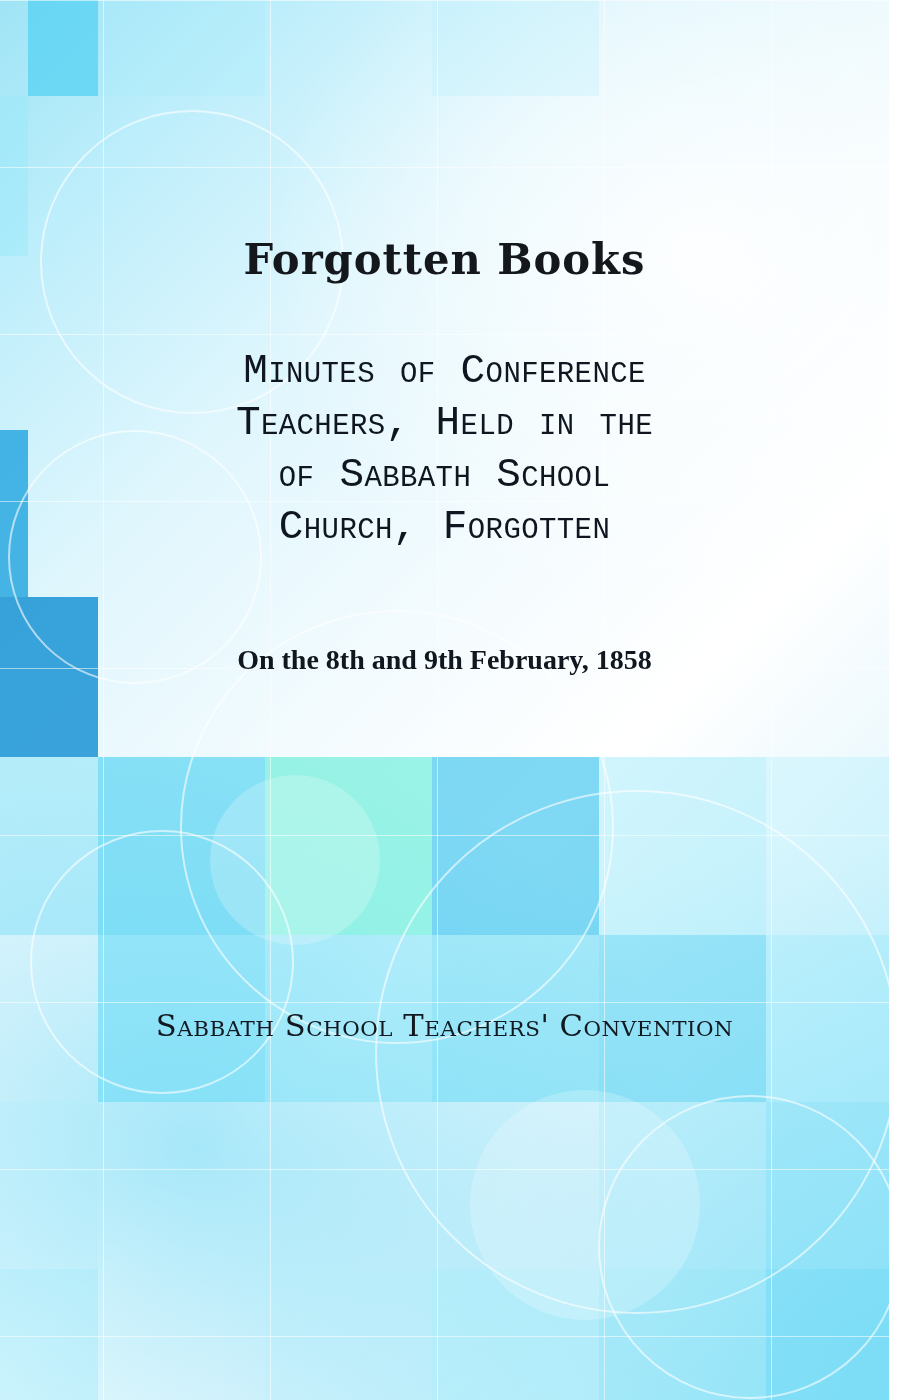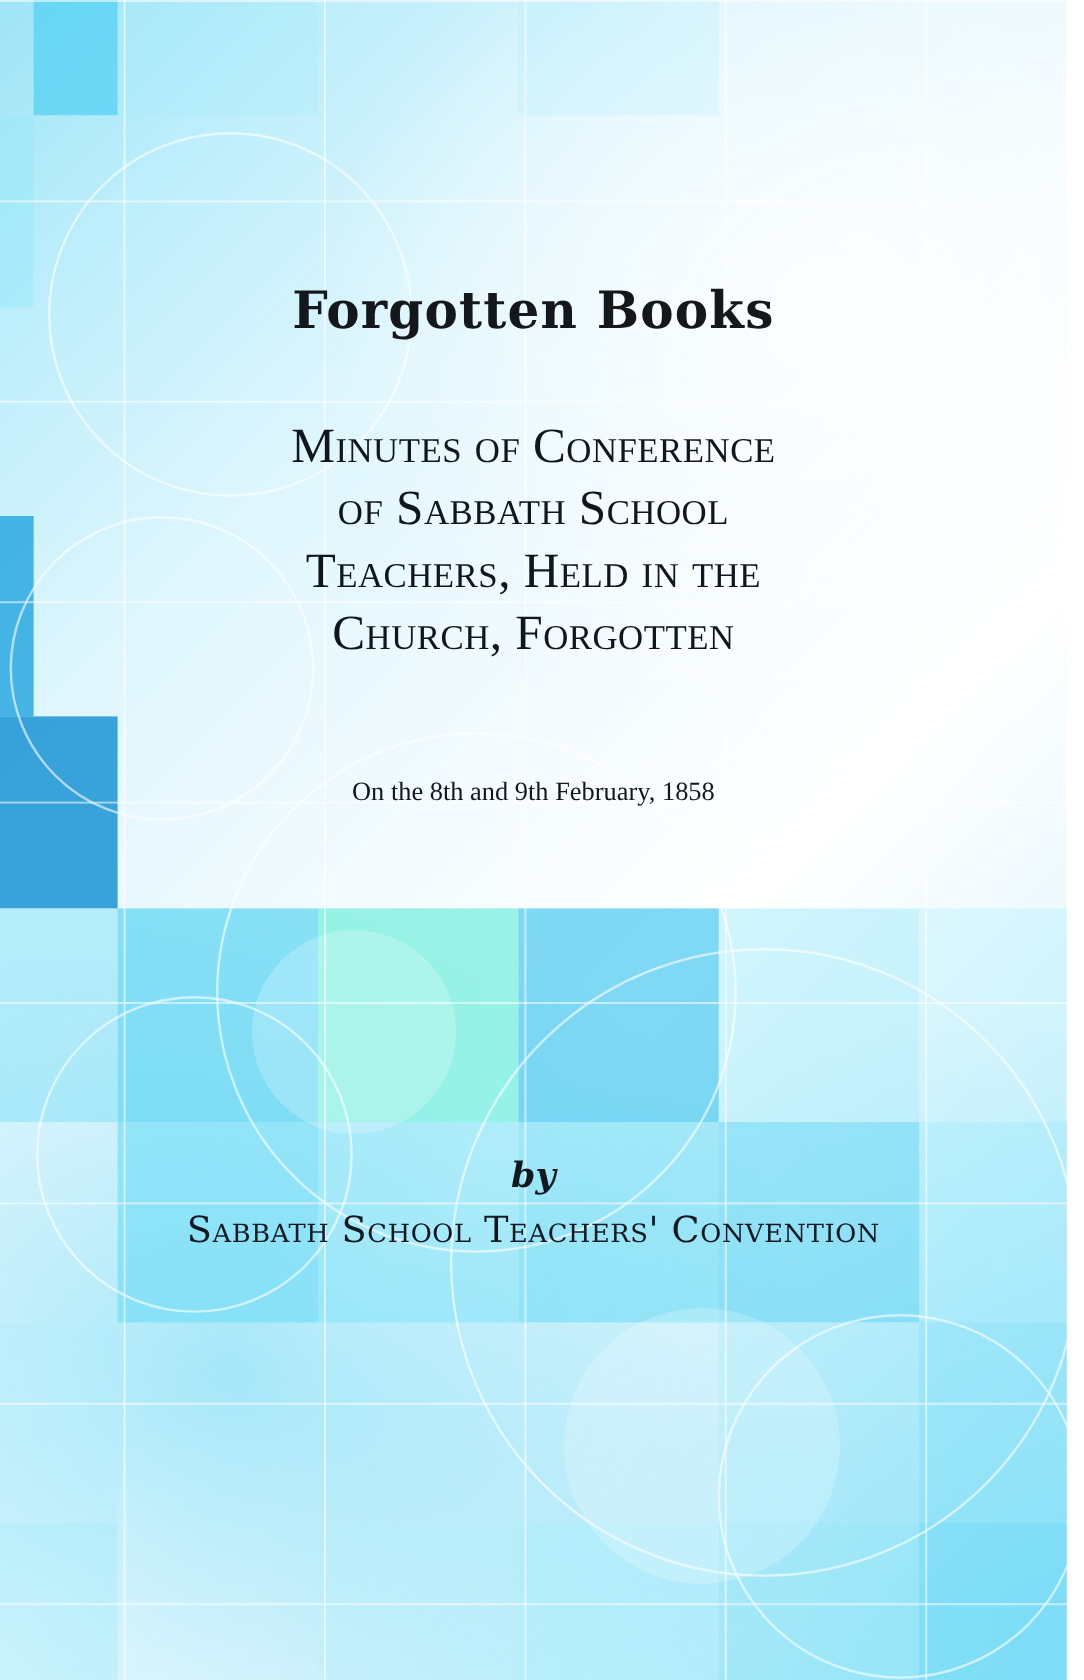--- a/index.html
+++ b/index.html
@@ -97,38 +97,38 @@
     display: inline-block;
     width: 16px;
   }
 
   #title {
     position: absolute;
     top: 345px;
     left: 72px;
     right: 72px;
     color: #0f1620;
-    font-family: Liberation Serif, serif;
+    font-family: Liberation Mono, monospace;
     font-size: 41px;
     line-height: 52px;
     letter-spacing: 0.4px;
     font-variant: small-caps;
     text-transform: none;
   }
 
   #subtitle {
     position: absolute;
     top: 640px;
     left: 72px;
     right: 72px;
     color: #10171f;
     font-family: "Liberation Serif", serif;
-    font-size: 22px;
+    font-size: 28px;
     line-height: 40px;
-    font-weight: 400;
+    font-weight: 700;
   }
 
   #byword {
     position: absolute;
     top: 962px;
     left: 0;
     right: 0;
     color: #111820;
     font-family: "DejaVu Serif", "Liberation Serif", serif;
     font-style: italic;
@@ -199,25 +199,24 @@
 
   <div class="gridlines"></div>
 
   <div class="content">
     <div id="brand">
       <span>Forgotten</span><span class="gap"></span><span>Books</span>
     </div>
 
     <div id="title">
       <div>Minutes of Conference</div>
+      <div>Teachers, Held in the</div>
       <div>of Sabbath School</div>
-      <div>Teachers, Held in the</div>
       <div>Church, Forgotten</div>
     </div>
 
     <div id="subtitle">On the 8th and 9th February, 1858</div>
 
-    <div id="byword">by</div>
 
     <div id="author">Sabbath School Teachers' Convention</div>
   </div>
 
 </div>
 
 </body></html>

